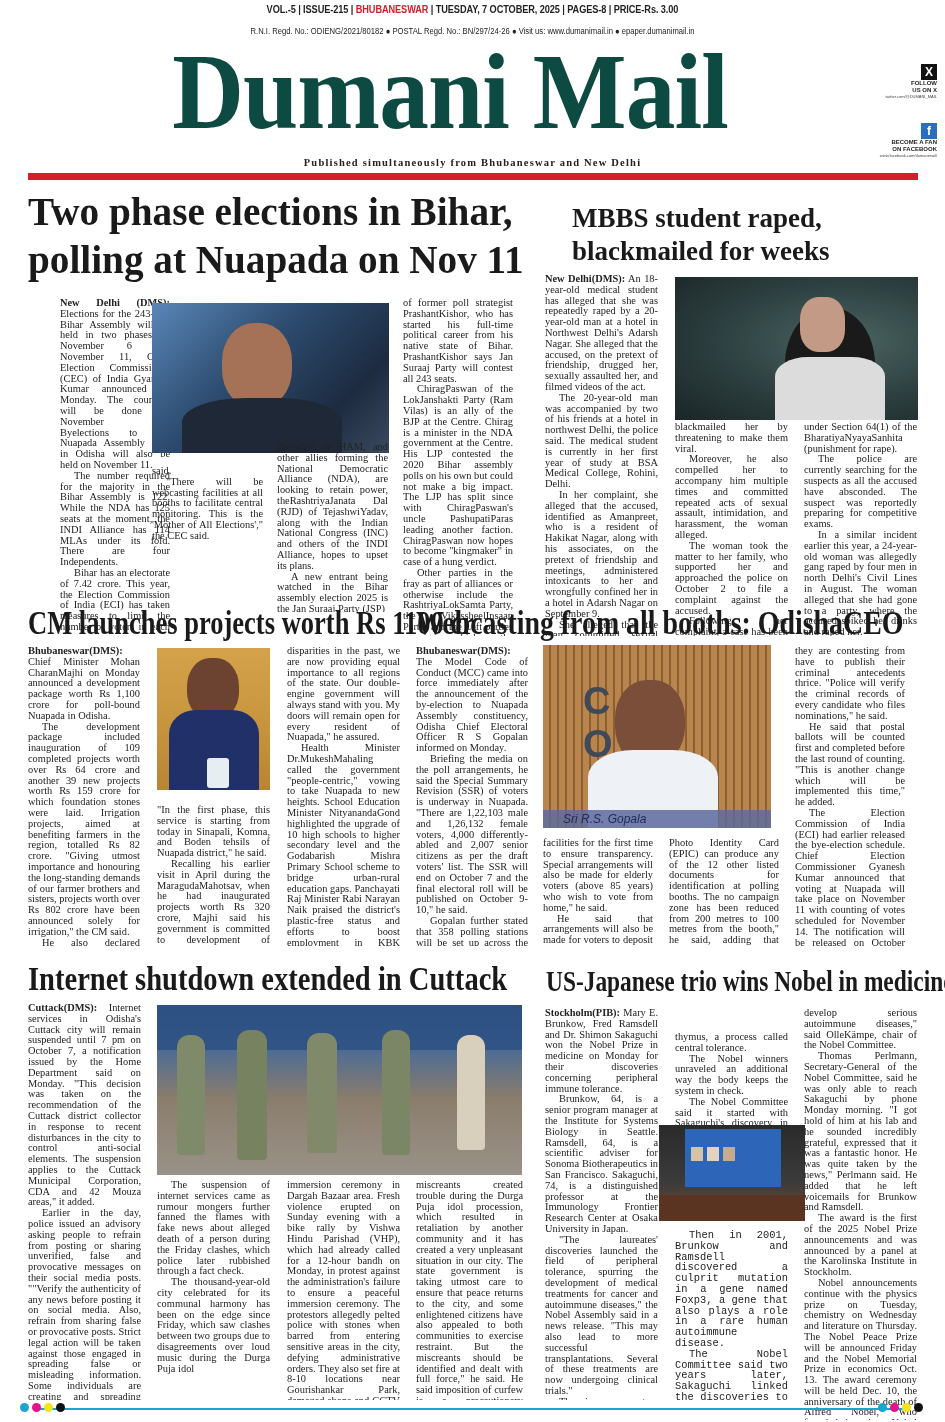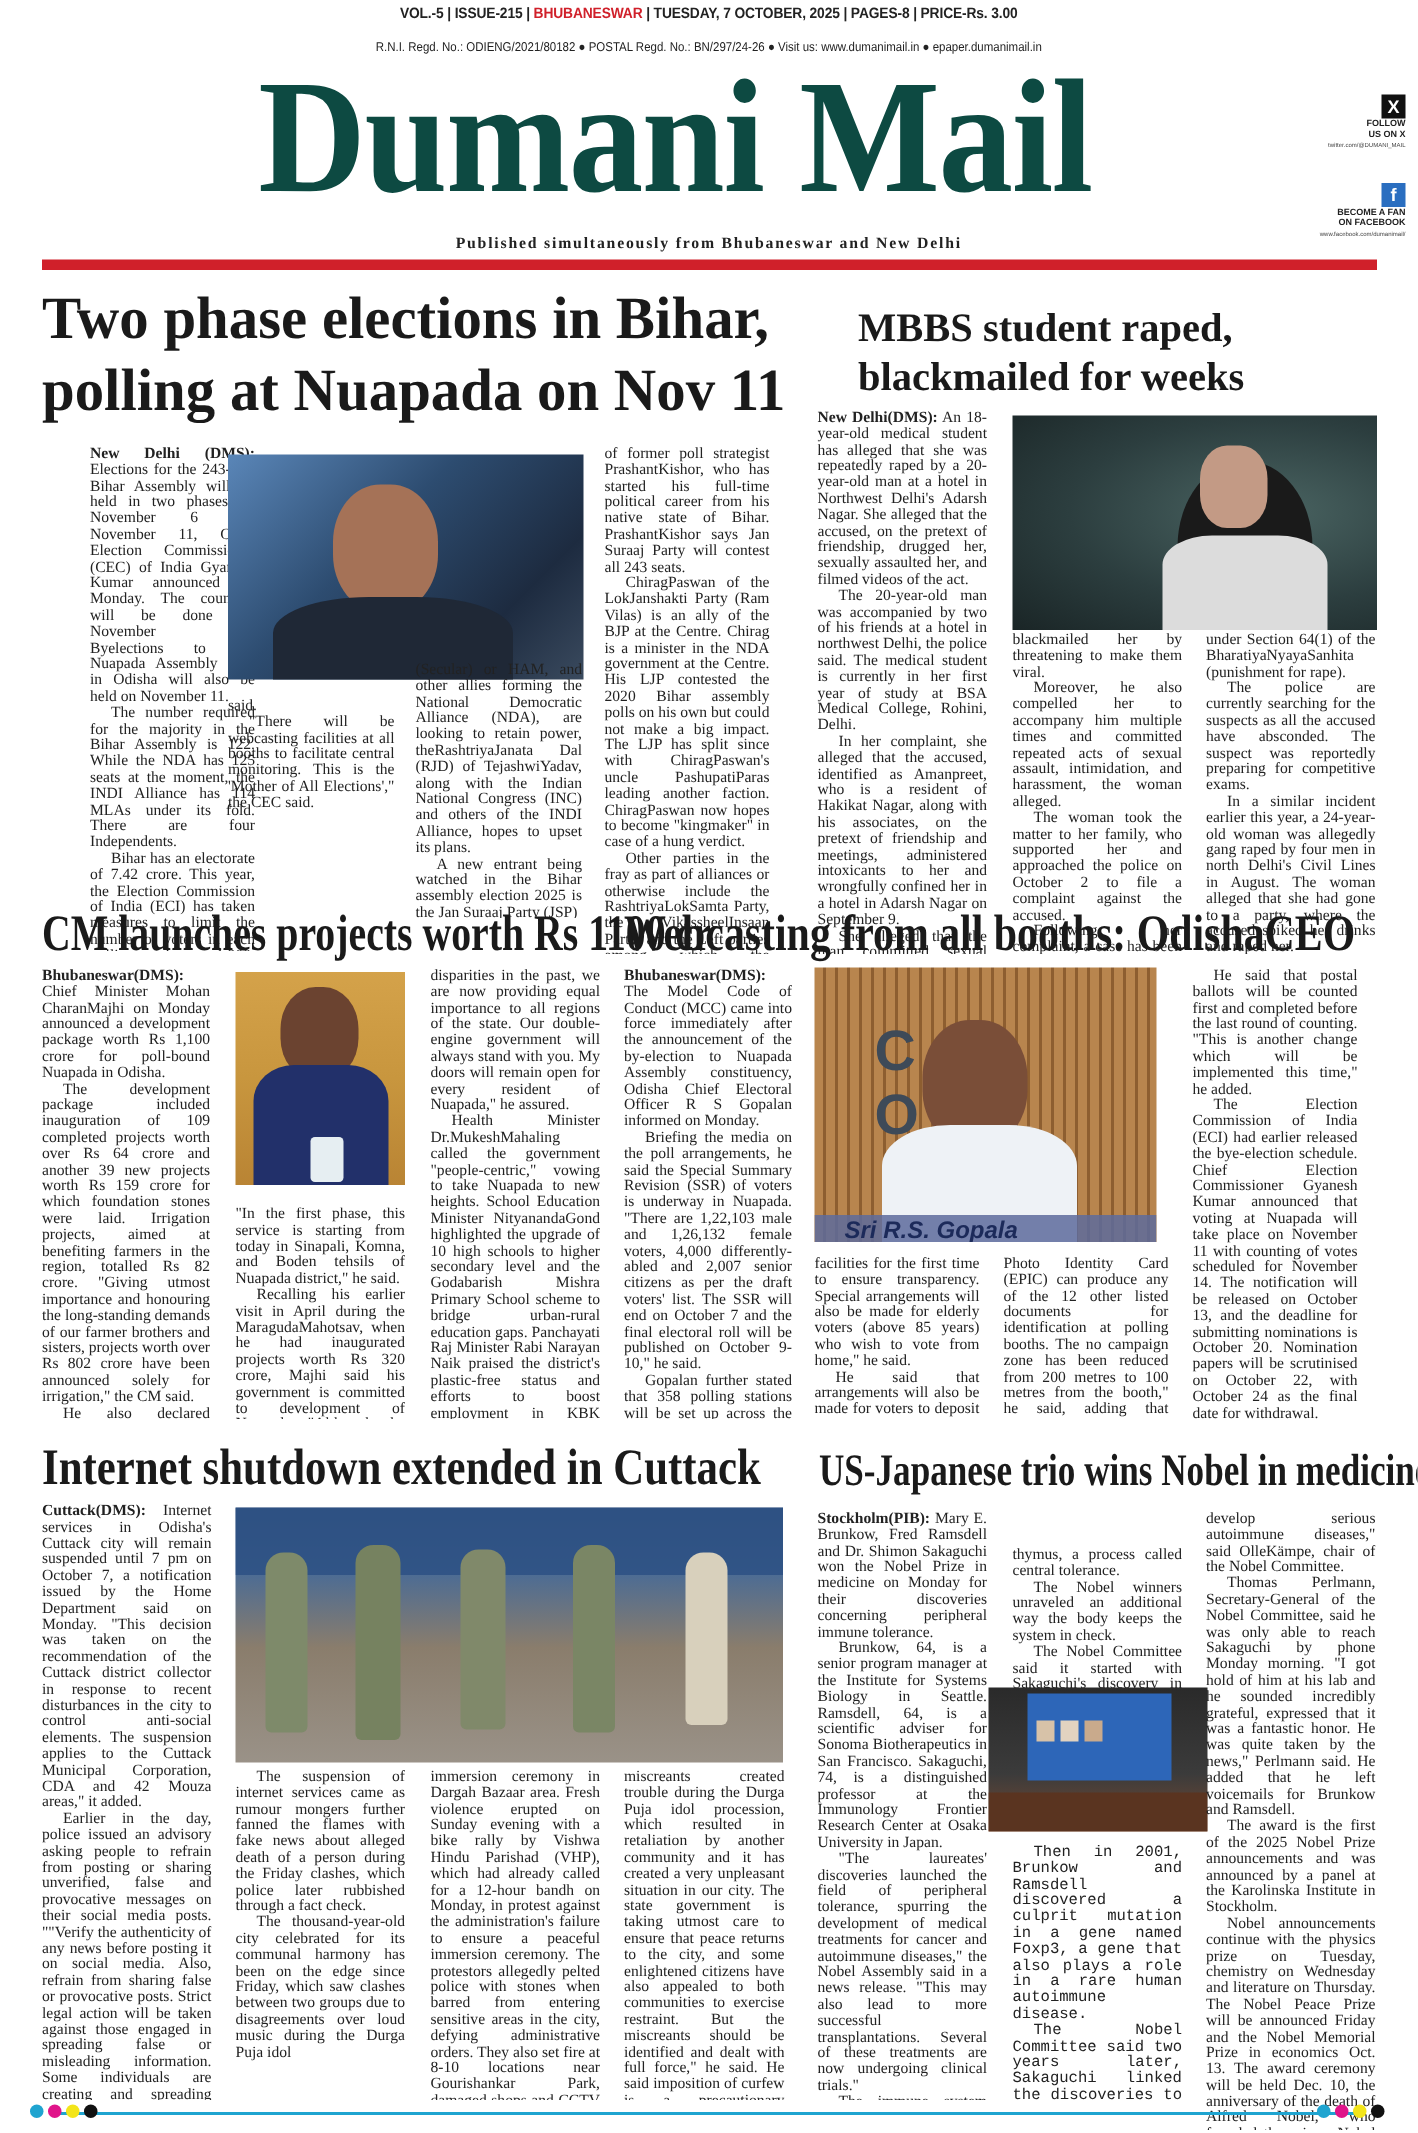--- a/index.html
+++ b/index.html
@@ -139,31 +139,32 @@
 <div class="col" style="left:416px;top:646px;width:112px;height:300px;">
   <p class="first"><b>Bhubaneswar(DMS):</b><span> The Model Code of Conduct (MCC) came into force immediately after the announcement of the by-election to Nuapada Assembly constituency, Odisha Chief Electoral Officer R S Gopalan informed on Monday.</span></p>
   <p>Briefing the media on the poll arrangements, he said the Special Summary Revision (SSR) of voters is underway in Nuapada. "There are 1,22,103 male and 1,26,132 female voters, 4,000 differently-abled and 2,007 senior citizens as per the draft voters' list. The SSR will end on October 7 and the final electoral roll will be published on October 9-10," he said.</p>
   <p>Gopalan further stated that 358 polling stations will be set up across the constituency. "Among them, 56 are new polling stations. None of the polling stations have more than 1,200 voters. We have adequate EVMs and VVPATs. All polling booths will have real-time webcasting</p>
 </div>
 <div class="photo" style="left:543px;top:645px;width:228px;height:183px;background:repeating-linear-gradient(90deg,#b8854e 0px,#b8854e 6px,#8d5e30 6px,#8d5e30 8px);">
   <div style="position:absolute;left:40px;top:35px;width:160px;height:40px;font-family:'Liberation Sans',sans-serif;font-weight:bold;font-size:38px;color:#3e4a58;letter-spacing:20px;">CE OD</div>
   <div style="position:absolute;left:72px;top:35px;width:70px;height:85px;border-radius:45%;background:#7a4e38;"></div>
   <div style="position:absolute;left:45px;top:105px;width:130px;height:78px;border-radius:35% 35% 0 0;background:#eef2f6;"></div>
   <div style="position:absolute;left:0;top:165px;width:228px;height:18px;background:#5d6b9c;opacity:0.85;"></div>
-  <div style="position:absolute;left:20px;top:167px;font-family:'Liberation Sans',sans-serif;font-weight:bold;font-style:italic;font-size:16px;color:#1c2a5a;">Sri R.S. Gopala</div>
+  <div style="position:absolute;left:20px;top:167px;font-family:'Liberation Sans',sans-serif;font-weight:normal;font-style:italic;font-size:12px;color:#1c2a5a;">Sri R.S. Gopala</div>
 </div>
 <div class="col" style="left:543px;top:838px;width:110px;height:108px;">
   <p class="first">facilities for the first time to ensure transparency. Special arrangements will also be made for elderly voters (above 85 years) who wish to vote from home," he said.</p>
   <p>He said that arrangements will also be made for voters to deposit their mobile phones at the booth before casting their votes. "Voters with an Electors</p>
 </div>
 <div class="col" style="left:669px;top:838px;width:110px;height:108px;">
   <p class="first">Photo Identity Card (EPIC) can produce any of the 12 other listed documents for identification at polling booths. The no campaign zone has been reduced from 200 metres to 100 metres from the booth," he said, adding that helpline 1950 will also be activated.</p>
 
 </div>
 <div class="col" style="left:795px;top:646px;width:110px;height:300px;">
+  <p class="first">they are contesting from have to publish their criminal antecedents thrice. "Police will verify the criminal records of every candidate who files nominations," he said.</p>
   <p>He said that postal ballots will be counted first and completed before the last round of counting. "This is another change which will be implemented this time," he added.</p>
   <p>The Election Commission of India (ECI) had earlier released the bye-election schedule. Chief Election Commissioner Gyanesh Kumar announced that voting at Nuapada will take place on November 11 with counting of votes scheduled for November 14. The notification will be released on October 13, and the deadline for submitting nominations is October 20. Nomination papers will be scrutinised on October 22, with October 24 as the final date for withdrawal.</p>
 </div>
 
 <div class="headline" style="left:28px;top:962px;font-size:34px;transform:scaleX(0.84);transform-origin:left;">Internet shutdown extended in Cuttack</div>
 
 <div class="col" style="left:28px;top:1003px;width:113px;height:397px;">
   <p class="first"><b>Cuttack(DMS):</b><span> Internet services in Odisha's Cuttack city will remain suspended until 7 pm on October 7, a notification issued by the Home Department said on Monday. "This decision was taken on the recommendation of the Cuttack district collector in response to recent disturbances in the city to control anti-social elements. The suspension applies to the Cuttack Municipal Corporation, CDA and 42 Mouza areas," it added.</span></p>
   <p>Earlier in the day, police issued an advisory asking people to refrain from posting or sharing unverified, false and provocative messages on their social media posts. ""Verify the authenticity of any news before posting it on social media. Also, refrain from sharing false or provocative posts. Strict legal action will be taken against those engaged in spreading false or misleading information. Some individuals are creating and spreading fake news to disturb the peace in society. Citizens are advised to remain alert and not to believe in any fake videos or social media posts under any circumstances," the post said.</p>
 

